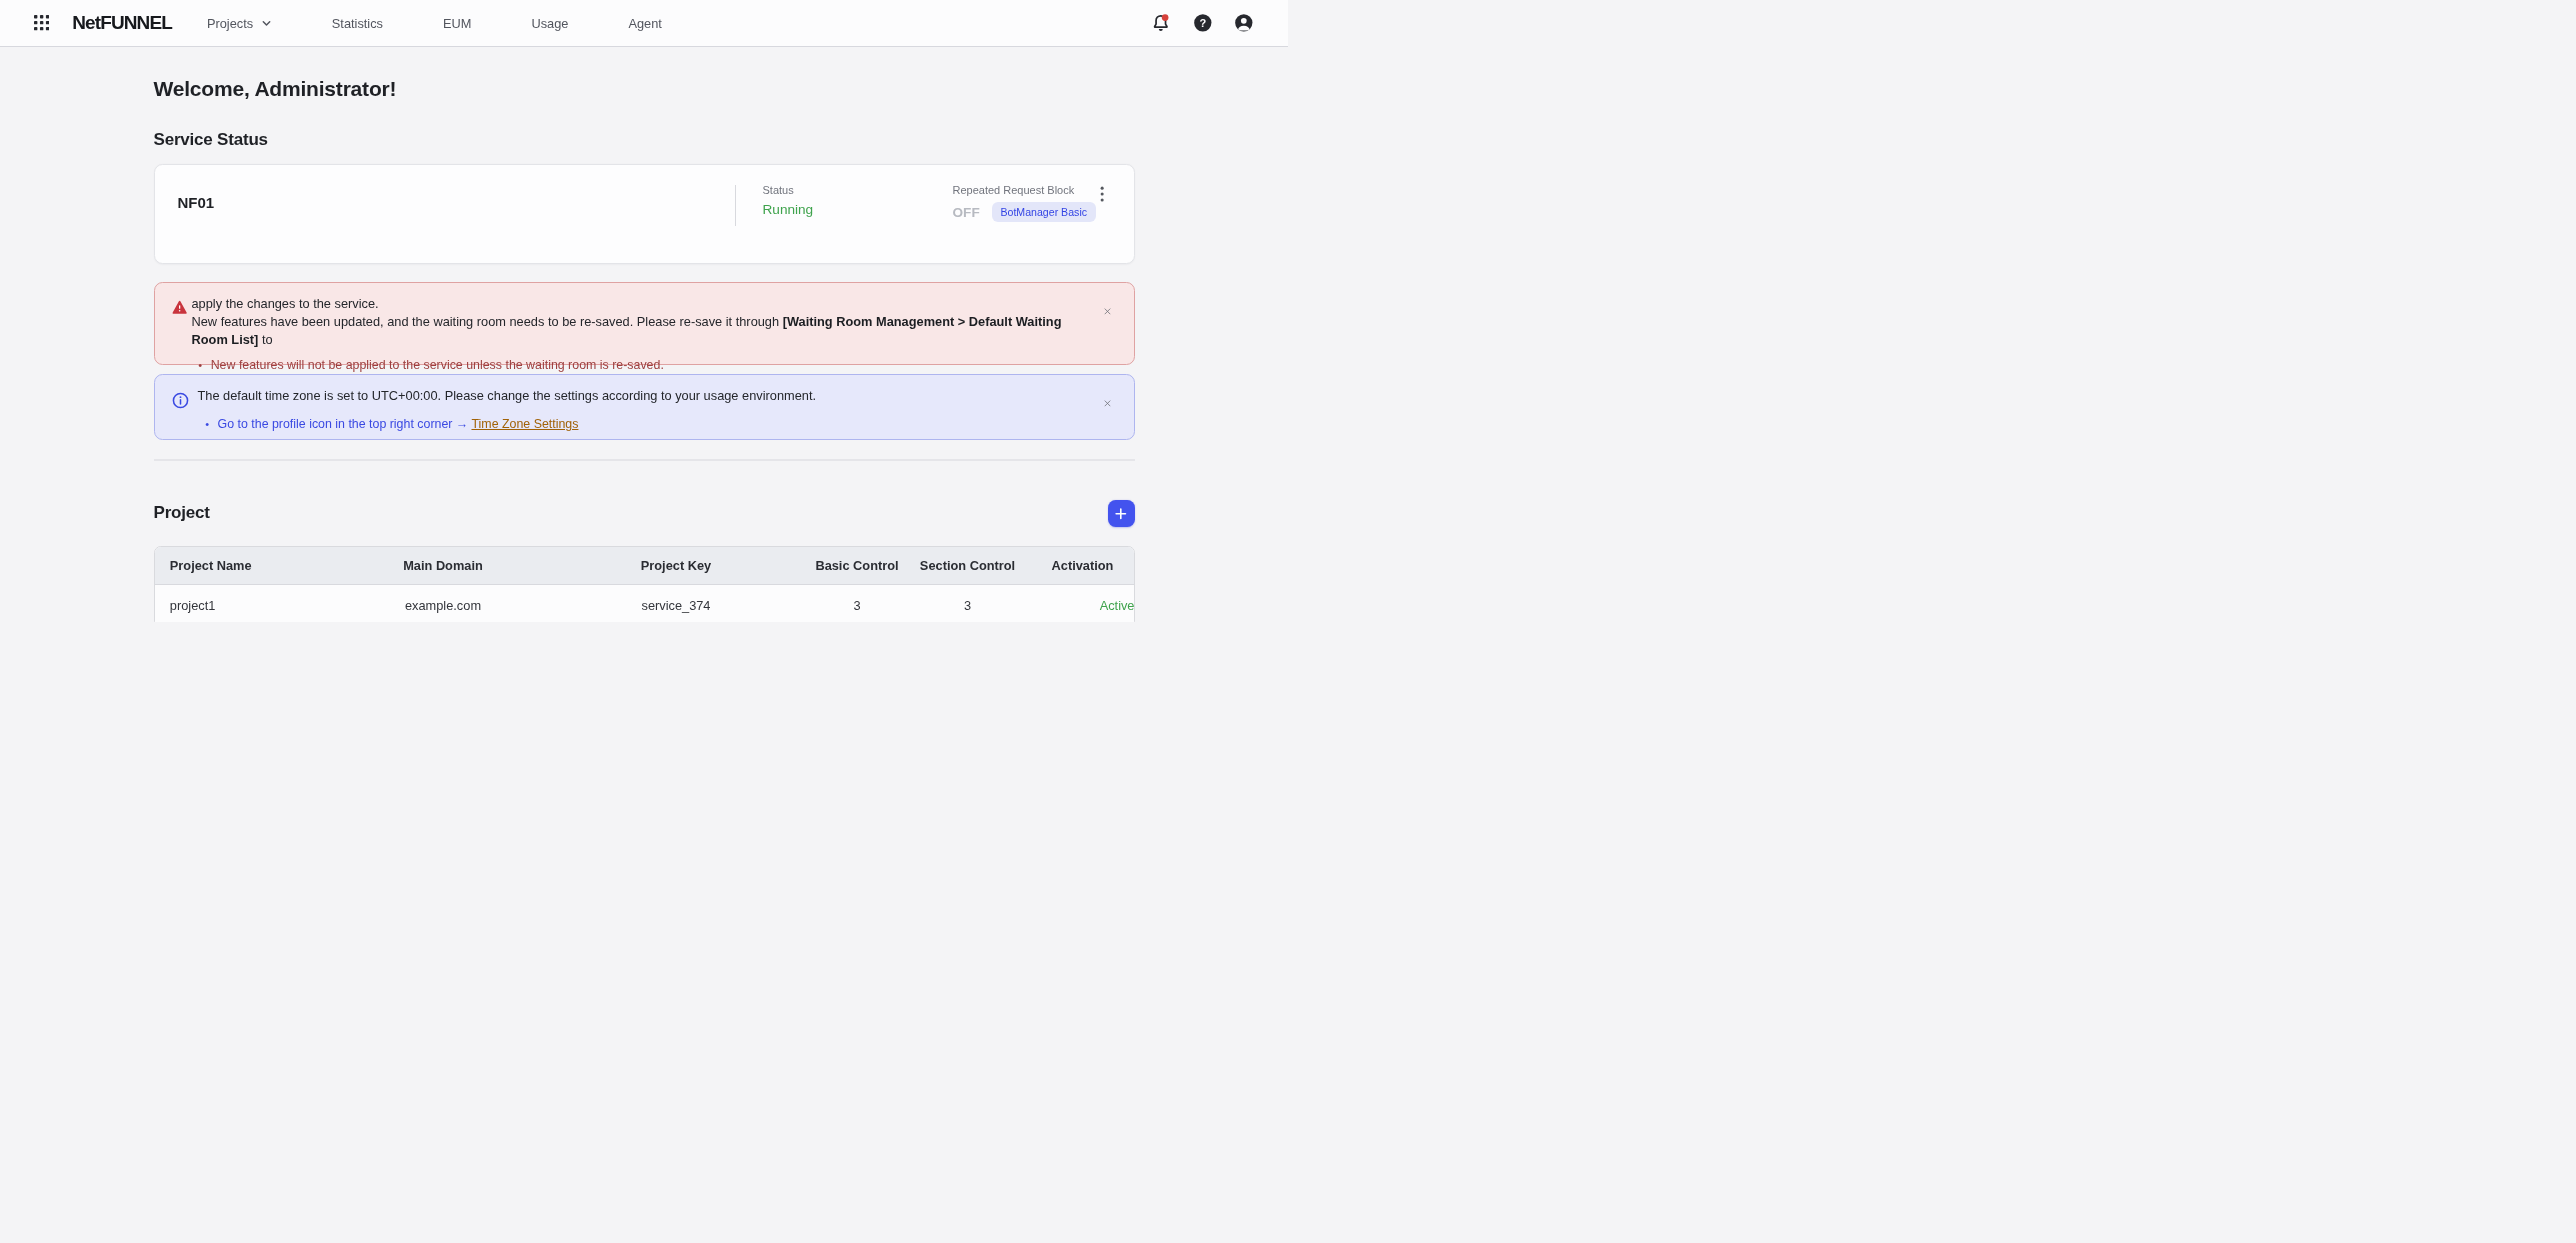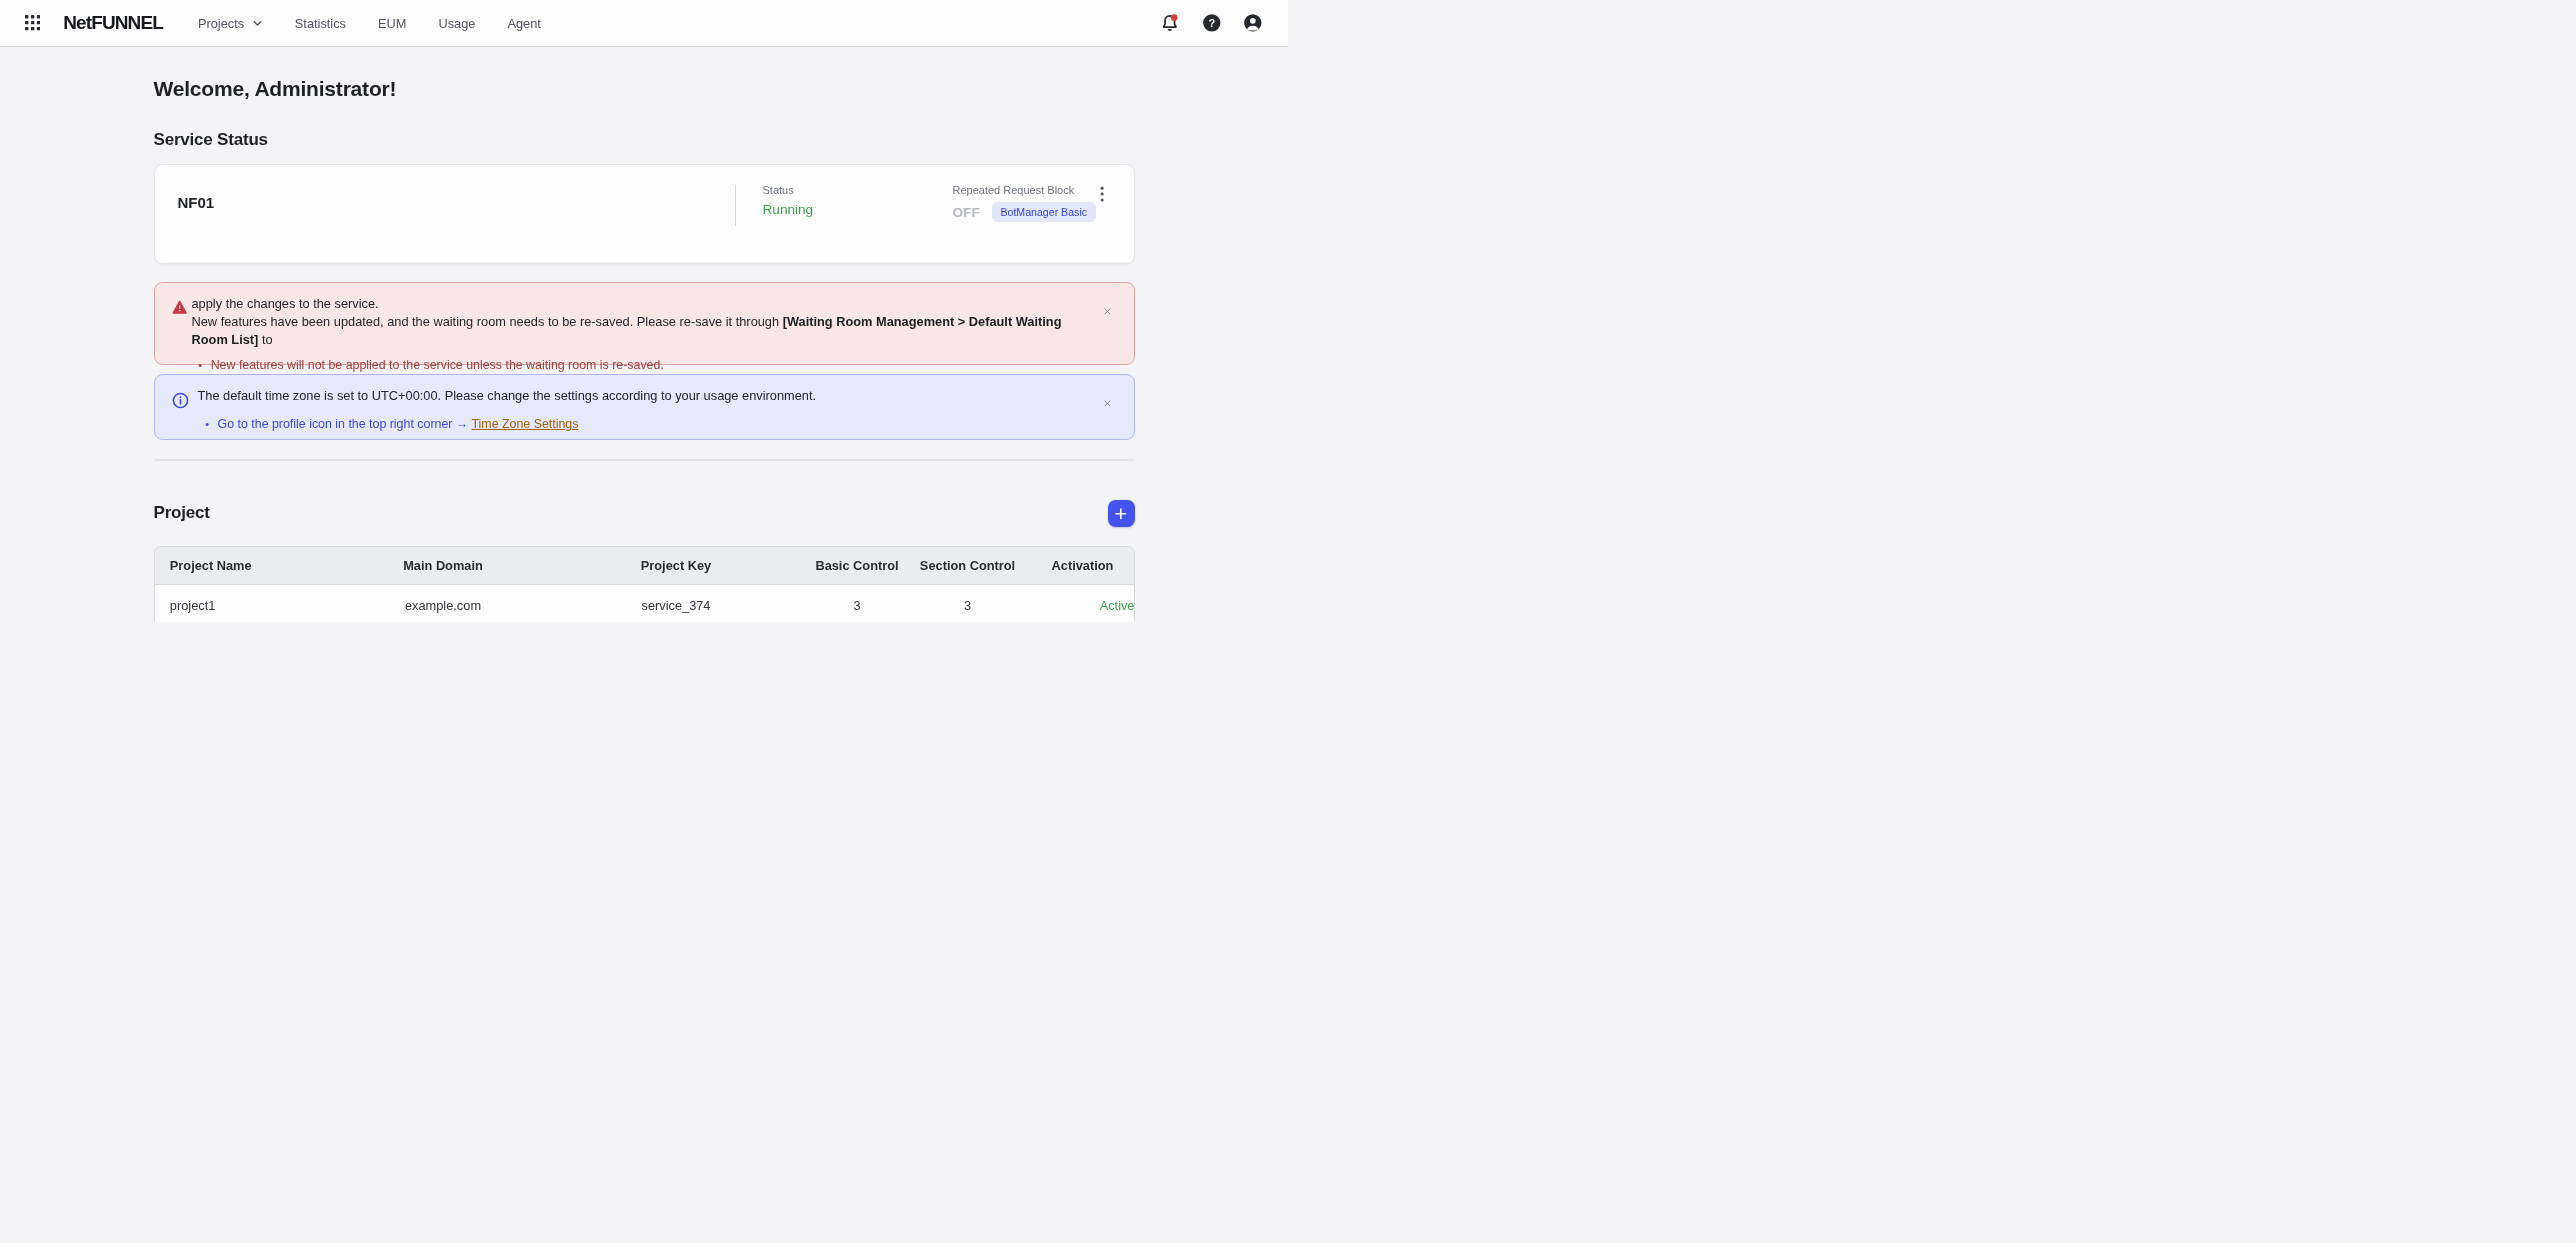--- a/index.html
+++ b/index.html
@@ -5,28 +5,28 @@
   html,body{margin:0;padding:0;}
   body{
     width:1288px;height:622px;background:#f4f4f6;
     font-family:"Liberation Sans","DejaVu Sans",sans-serif;
     color:#26282c;overflow:hidden;
   }
   
   .nav{
     height:47px;box-sizing:border-box;background:#fcfcfd;
     border-bottom:1.7px solid #d7d8de;
-    display:flex;align-items:center;padding:0 25px;
+    display:flex;align-items:center;padding:0 34px;
   }
   .icon-btn{display:flex;align-items:center;justify-content:center;cursor:pointer;background:none;border:none;padding:0;}
   .logo{
     font-size:19px;font-weight:bold;color:#17191d;letter-spacing:-0.9px;
     margin-left:23px;cursor:pointer;white-space:nowrap;
   }
-  .menu{display:flex;gap:32px;margin-left:35px;font-size:12.8px;color:#52555e;text-align:right;}
+  .menu{display:flex;gap:60px;margin-left:35px;font-size:12.8px;color:#52555e;text-align:right;}
   .menu-item{display:flex;align-items:center;gap:7.7px;cursor:pointer;white-space:nowrap;}
   .nav-right{margin-left:auto;display:flex;align-items:center;gap:22px;}
 
   
   .container{width:981px;margin:0 auto;}
   h1.welcome{margin:30px 0 0;font-size:21px;font-weight:bold;color:#1f2126;letter-spacing:-0.2px;}
   h2.section{margin:29px 0 0;font-size:17px;font-weight:bold;color:#1f2126;letter-spacing:-0.2px;}
 
   
   .status-card{

